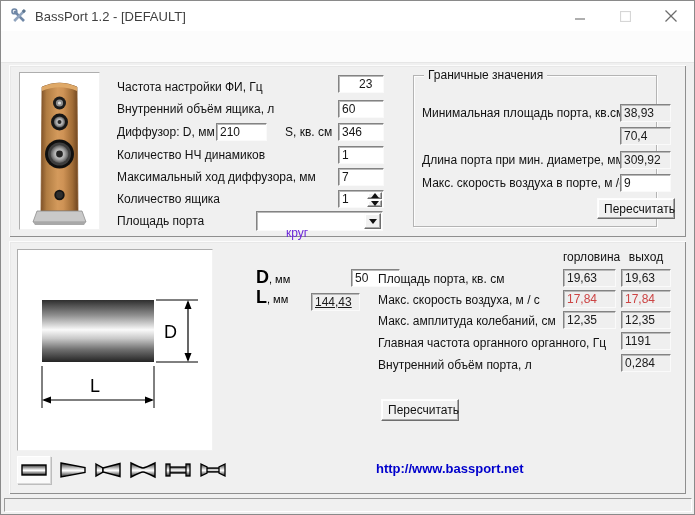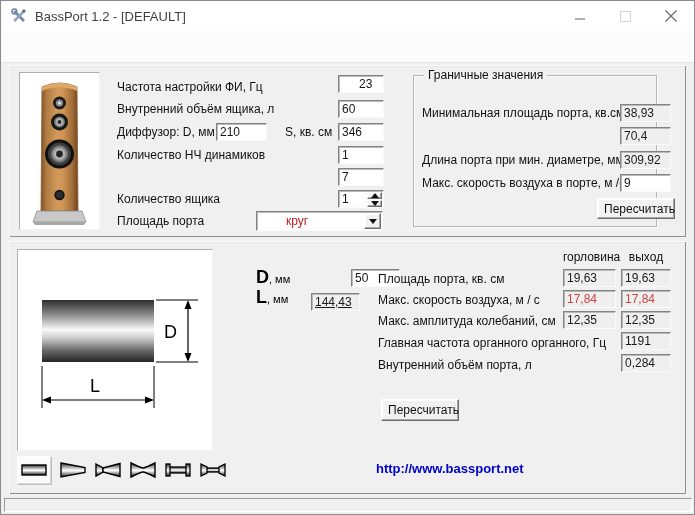--- a/index.html
+++ b/index.html
@@ -26,21 +26,21 @@
   .field.red{color:#cc4444;}
   .btn{background:#f1f1f1;border:1px solid #6e6e6e;border-top-color:#fdfdfd;border-left-color:#fdfdfd;
     box-shadow:inset -1px -1px 0 #a9a9a9,inset 1px 1px 0 #ffffff;
     font-family:"Liberation Sans",sans-serif;font-size:12px;color:#111;text-align:center;box-sizing:border-box;cursor:pointer;}
   .grpbox{border:1px solid #b4b4b4;box-shadow:inset 1px 1px 0 #fdfdfd,1px 1px 0 #fdfdfd;box-sizing:border-box;}
   .grpbox-legend{top:-8px;left:10px;background:#f0f0f0;padding:0 4px;font-size:12px;color:#111;white-space:nowrap;}
   
   .spin-btn{right:1px;width:15px;height:7px;display:flex;align-items:center;justify-content:center;}
   .arrow-up{width:0;height:0;border-left:4px solid transparent;border-right:4px solid transparent;border-bottom:5px solid #111;}
   .arrow-dn{width:0;height:0;border-left:4px solid transparent;border-right:4px solid transparent;border-top:5px solid #111;}
-  .combo-text{left:5px;top:2px;font-size:12px;color:#b91c1c;padding-left:24px;}
+  .combo-text{left:5px;top:14px;font-size:12px;color:#6d28d9;padding-left:24px;}
   .combo-btn{right:1px;top:1px;width:17px;height:16px;}
   
   .pbtn{top:215px;width:34px;height:28px;display:flex;align-items:center;justify-content:center;background:transparent;cursor:pointer;}
   .pbtn.sel{background:#fafafa;border:1px solid #d9d9d9;border-top-color:#ffffff;border-left-color:#ffffff;
     box-shadow:1px 1px 0 #bdbdbd;box-sizing:border-box;}
   .statusbar{left:3px;top:497px;width:688px;height:14px;border:1px solid #9b9b9b;border-bottom-color:#fff;border-right-color:#fff;
     box-sizing:border-box;background:#f0f0f0;}
   svg{display:block;}
 </style>
 </head>
@@ -202,20 +202,21 @@
     <input class="abs sunken field" style="left: 329px; top: 35px; width: 46px;" value="60">
 
     <div class="abs lbl" style="left:108px;top:58px">Диффузор: D, мм</div>
     <input class="abs sunken field" style="left: 207px; top: 58px; width: 51px;" value="210">
     <div class="abs lbl" style="left:276px;top:58px">S, кв. см</div>
     <input class="abs sunken field" style="left: 329px; top: 58px; width: 46px;" value="346">
 
     <div class="abs lbl" style="left:108px;top:81px">Количество НЧ динамиков</div>
     <input class="abs sunken field" style="left: 329px; top: 81px; width: 46px;" value="1">
 
+    <div class="abs lbl" style="left:108px;top:103px">Максимальный ход диффузора, мм</div>
     <input class="abs sunken field" style="left: 329px; top: 103px; width: 46px;" value="7">
 
     <div class="abs lbl" style="left:108px;top:125px">Количество ящика</div>
     <div class="abs sunken" style="left:329px;top:125px;width:46px;height:18px;background:#fff">
       <input class="abs field" style="left: 0px; top: 0px; width: 27px; height: 16px; border: none; background: transparent;" value="1">
       <div class="abs btn spin-btn" style="top:1px">
           <span class="arrow-up"></span>
         </div>
       <div class="abs btn spin-btn" style="top:9px">
           <span class="arrow-dn"></span>

